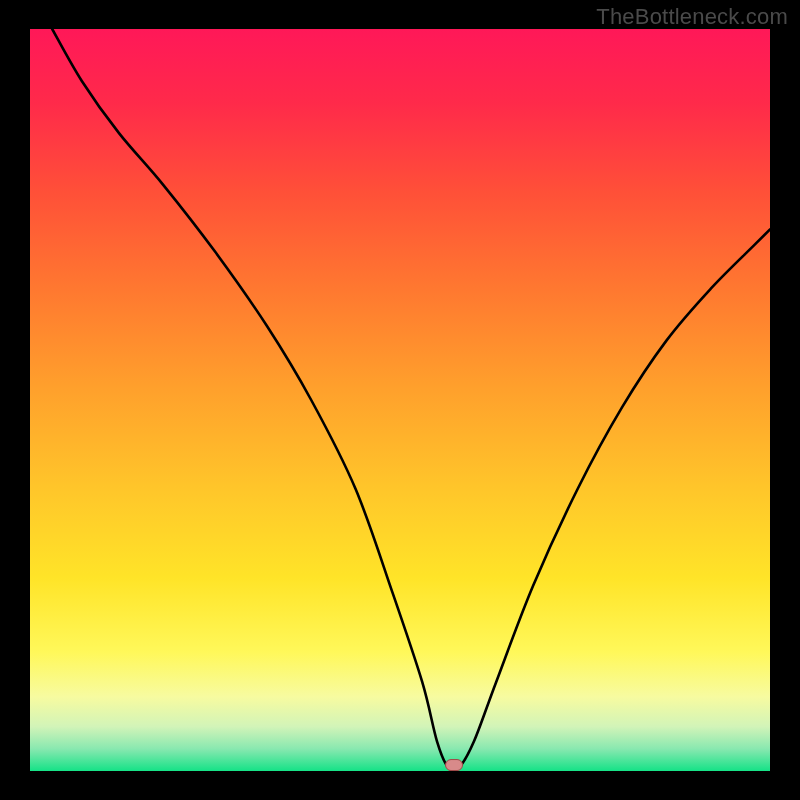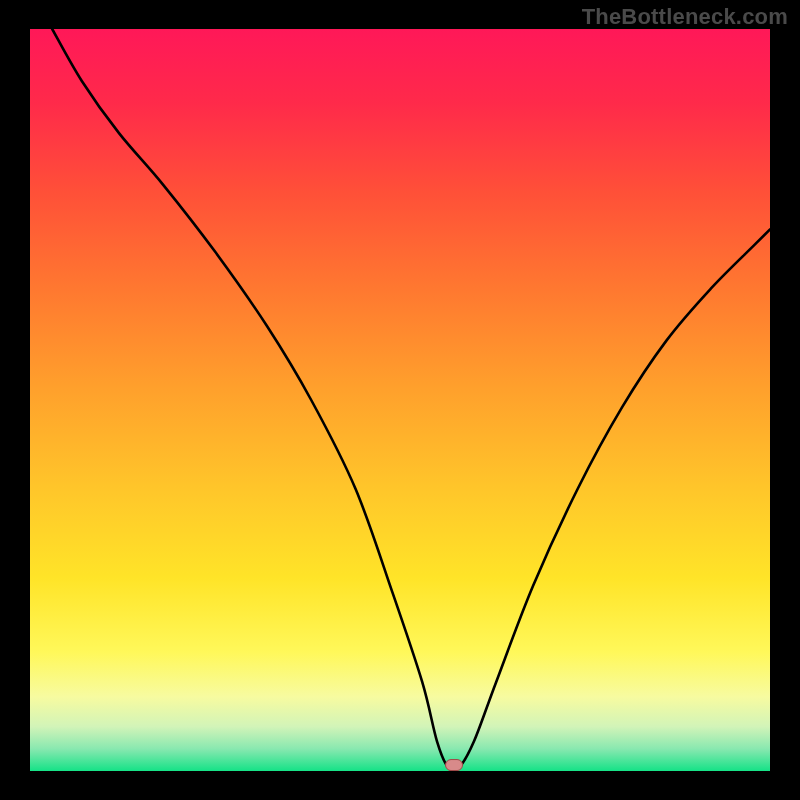--- a/index.html
+++ b/index.html
@@ -16,21 +16,21 @@
     width: 800px;
     height: 800px;
     background: #000;
   }
   .watermark {
     position: absolute;
     top: 4px;
     right: 12px;
     color: #4a4a4a;
     font-size: 22px;
-    font-weight: 700;
+    font-weight: 400;
     z-index: 10;
     letter-spacing: 0.2px;
   }
   .plot-area {
     position: absolute;
     left: 30px;
     top: 29px;
     width: 740px;
     height: 742px;
     

